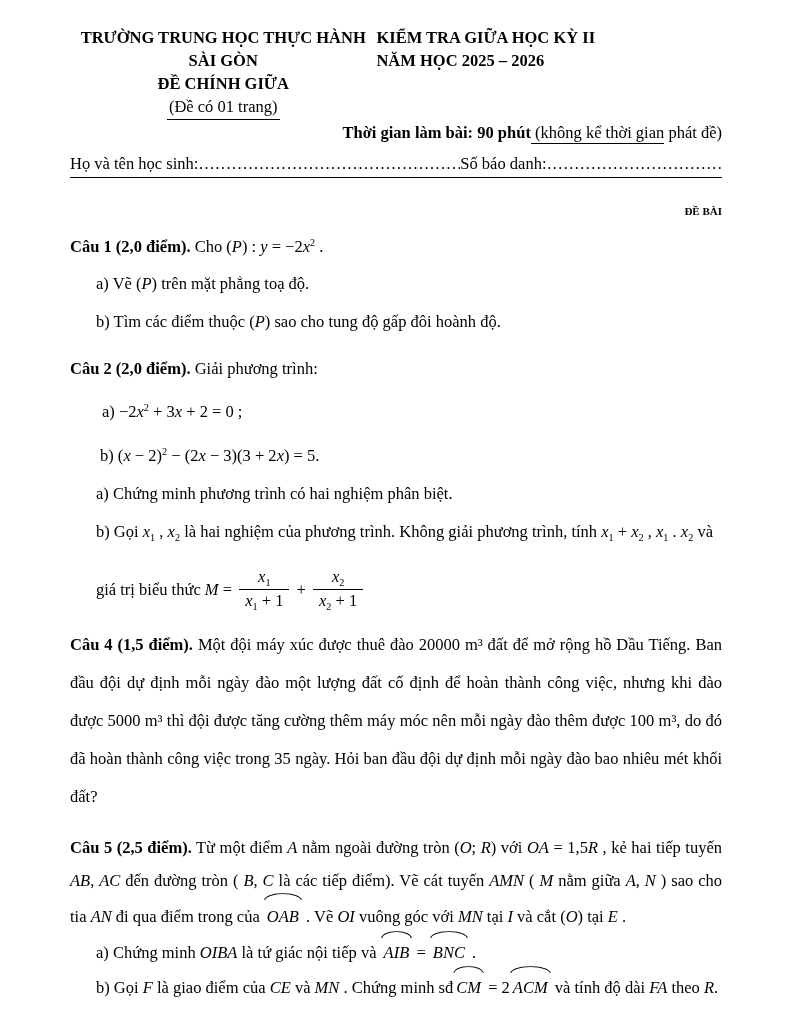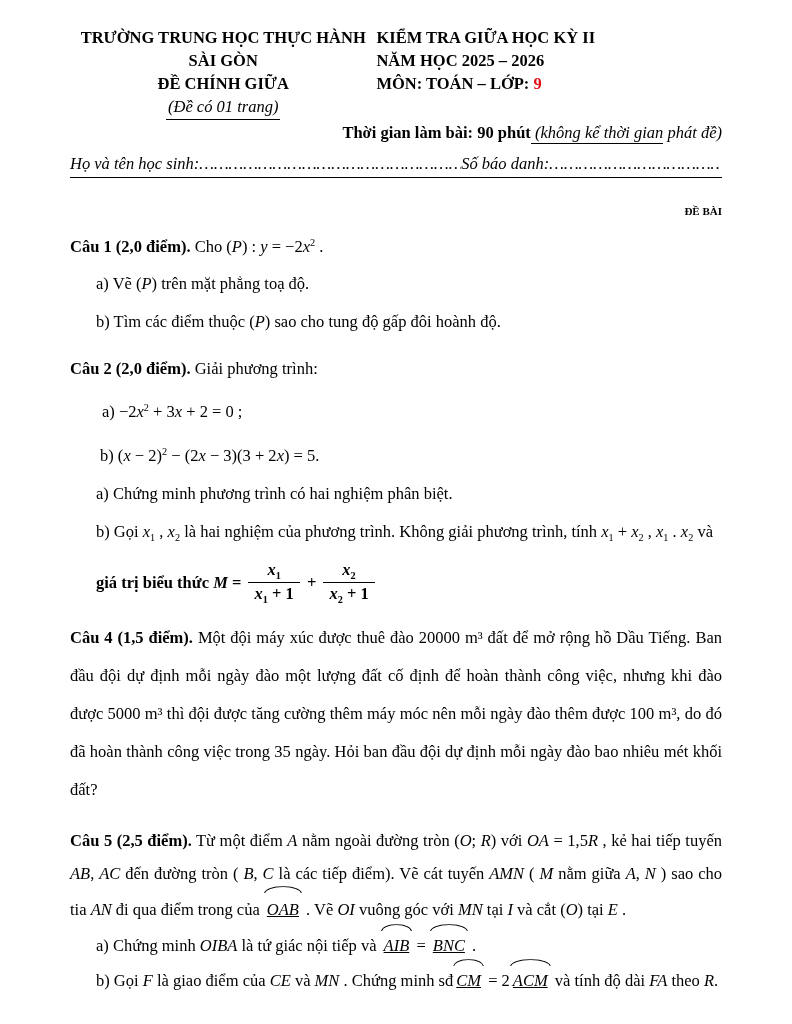--- a/index.html
+++ b/index.html
@@ -7,21 +7,21 @@
   body {
     width: 792px; height: 1024px;
     background: #ffffff; color: #000000;
     font-family: "Liberation Serif", "DejaVu Serif", serif;
     font-size: 16.5px;
     -webkit-font-smoothing: antialiased;
   }
   .page { width: 792px; height: 1024px; padding: 26px 70px 0 70px; overflow: hidden; }
 
   .b { font-weight: bold; }
-  .i { font-style: italic; }
+  .i { }
 
   
   .header-cols { display: flex; }
   .header-left  { width: 47%; text-align: center; line-height: 23px; }
   .header-right { width: 53%; line-height: 23px; }
   .page-note { border-bottom: 1.3px solid #000; padding: 0 2px 1px 2px; display: inline-block; }
   .grade { color: #e31219; }
 
   .time-line { text-align: right; margin-top: 2px; line-height: 22px; }
   .u-part { border-bottom: 1.2px solid #000; padding-bottom: 1px; }
@@ -43,42 +43,41 @@
 
   sup { font-size: 0.62em; line-height: 0; vertical-align: 0.55em; }
   sub { font-size: 0.62em; line-height: 0; vertical-align: -0.35em; }
 
   
   frac { display: inline-block; vertical-align: middle; text-align: center; line-height: 1.25; margin: 0 3px; transform: translateY(-2px); }
   fn { display: block; padding: 0 6px 1px 6px; border-bottom: 1.2px solid #000; }
   fd { display: block; padding: 1px 6px 0 6px; }
 
   
-  arc { position: relative; display: inline-block; padding: 3px 3px 0 3px; text-decoration: underline; }
+  arc { position: relative; display: inline-block; padding: 3px 3px 0 3px; }
   arc::before {
     content: ""; position: absolute; left: 0; right: 0; top: -4px; height: 14px;
     border: 1.3px solid #000; border-radius: 50%;
     clip-path: inset(0 0 58% 0);
   }
 </style>
 </head>
 <body>
 
 <div class="page">
 
   <div class="header-cols">
     <div class="header-left">
       <div class="b">TRƯỜNG TRUNG HỌC THỰC HÀNH SÀI GÒN</div>
       <div class="b">ĐỀ CHÍNH GIỮA</div>
       <div><span class="i page-note">(Đề có 01 trang)</span></div>
     </div>
     <div class="header-right">
       <div class="b">KIỂM TRA GIỮA HỌC KỲ II</div>
       <div class="b">NĂM HỌC 2025 – 2026</div>
-      <div class="b"><span>MÔN: TOÁN – LỚP:</span> <span class="grade">9</span></div>
     </div>
   </div>
 
   <div class="time-line">
     <span class="b">Thời gian làm bài: 90 phút</span><span class="i u-part"> (không kể thời gian</span><span class="i"> phát đề)</span>
   </div>
 
   <div class="name-line i">
     <span class="lbl">Họ và tên học sinh:</span>
       <span class="dots1">………………………………………………………………………………………………</span>
@@ -93,21 +92,21 @@
   <p class="q"><b>Câu 1 (2,0 điểm).</b><span> Cho (<i>P</i>) : <i>y</i> = −2<i>x</i><sup>2</sup> .</span></p>
   <p class="sub">a) Vẽ (<i>P</i>) trên mặt phẳng toạ độ.</p>
   <p class="sub">b) Tìm các điểm thuộc (<i>P</i>) sao cho tung độ gấp đôi hoành độ.</p>
 
   <p class="q"><b>Câu 2 (2,0 điểm).</b><span> Giải phương trình:</span></p>
   <p class="sub" style="padding-left:32px; margin-top:10px;">a) −2<i>x</i><sup>2</sup> + 3<i>x</i> + 2 = 0 ;</p>
   <p class="sub" style="padding-left:30px; margin-top:10px;">b) (<i>x</i> − 2)<sup>2</sup> − (2<i>x</i> − 3)(3 + 2<i>x</i>) = 5.</p>
 
   <p class="sub">a) Chứng minh phương trình có hai nghiệm phân biệt.</p>
   <p class="sub">b) Gọi <i>x</i><sub>1</sub> , <i>x</i><sub>2</sub> là hai nghiệm của phương trình. Không giải phương trình, tính <i>x</i><sub>1</sub> + <i>x</i><sub>2</sub> , <i>x</i><sub>1</sub> . <i>x</i><sub>2</sub> và</p>
-  <p class="sub" style="margin-top:13px;font-weight:bold;">giá trị biểu thức <i>M</i> = <frac><fn><i>x</i><sub>1</sub></fn><fd><i>x</i><sub>1</sub> + 1</fd></frac> + <frac><fn><i>x</i><sub>2</sub></fn><fd><i>x</i><sub>2</sub> + 1</fd></frac></p>
+  <p class="sub" style="margin-top:20px;">giá trị biểu thức <i>M</i> = <frac><fn><i>x</i><sub>1</sub></fn><fd><i>x</i><sub>1</sub> + 1</fd></frac> + <frac><fn><i>x</i><sub>2</sub></fn><fd><i>x</i><sub>2</sub> + 1</fd></frac></p>
 
   <p class="q q4"><b>Câu 4 (1,5 điểm).</b><span> Một đội máy xúc được thuê đào 20000 m³ đất để mở rộng hồ Dầu Tiếng. Ban đầu đội dự định mỗi ngày đào một lượng đất cố định để hoàn thành công việc, nhưng khi đào được 5000 m³ thì đội được tăng cường thêm máy móc nên mỗi ngày đào thêm được 100 m³, do đó đã hoàn thành công việc trong 35 ngày. Hỏi ban đầu đội dự định mỗi ngày đào bao nhiêu mét khối đất?</span></p>
 
   <p class="q" style="margin-top:15px;"><b>Câu 5 (2,5 điểm).</b><span> Từ một điểm <i>A</i> nằm ngoài đường tròn (<i>O</i>; <i>R</i>) với <i>OA</i> = 1,5<i>R</i> , kẻ hai tiếp tuyến <i>AB</i>, <i>AC</i> đến đường tròn ( <i>B</i>, <i>C</i> là các tiếp điểm). Vẽ cát tuyến <i>AMN</i> ( <i>M</i> nằm giữa <i>A</i>, <i>N</i> ) sao cho tia <i>AN</i> đi qua điểm trong của <arc><i>OAB</i></arc> . Vẽ <i>OI</i> vuông góc với <i>MN</i> tại <i>I</i> và cắt (<i>O</i>) tại <i>E</i> .</span></p>
   <p class="sub" style="margin-top:2px; line-height:30px;">a) Chứng minh <i>OIBA</i> là tứ giác nội tiếp và <arc><i>AIB</i></arc> = <arc><i>BNC</i></arc> .</p>
   <p class="sub" style="margin-top:2px; line-height:30px;">b) Gọi <i>F</i> là giao điểm của <i>CE</i> và <i>MN</i> . Chứng minh sđ<arc><i>CM</i></arc> = 2<arc><i>ACM</i></arc> và tính độ dài <i>FA</i> theo <i>R</i>.</p>
 
 </div>
 
 </body></html>

